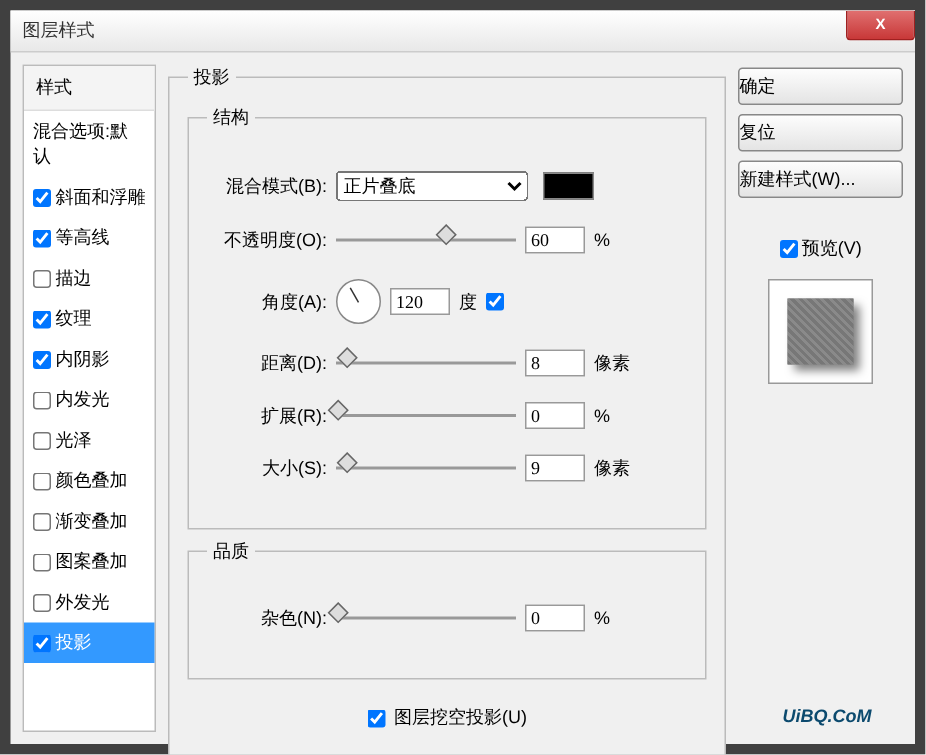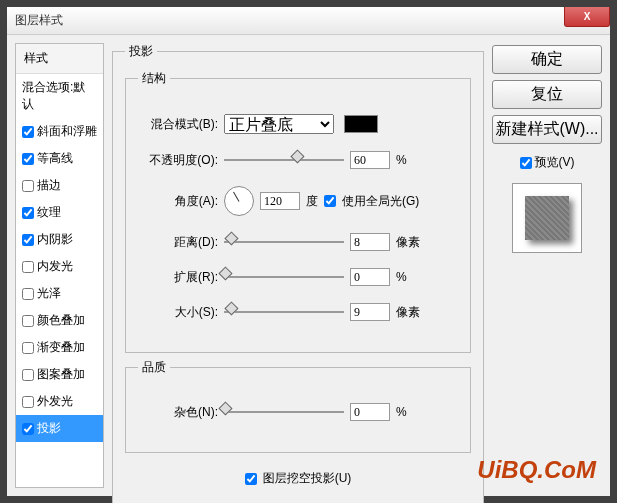--- a/index.html
+++ b/index.html
@@ -15,39 +15,39 @@
 .style-list { }
 .style-item { padding: 5px 6px; display: flex; align-items: center; gap: 3px; cursor: pointer; }
 .style-item.selected { background: #3399ff; color: #fff; }
 .style-item.sub { }
 input[type=checkbox] { width: 12px; height: 12px; margin: 0; }
 .center-panel { flex: 1; }
 fieldset { border: 1px solid #bbb; padding: 10px 12px 14px; margin-bottom: 6px; background: #f0f0f0; }
 legend { padding: 0 4px; font-size: 12px; }
 .row { display: flex; align-items: center; margin: 17px 0; gap: 6px; }
 .row-label { width: 80px; text-align: right; }
-select { height: 20px; font-size: 16px; width: 110px; }
+select { height: 20px; font-size: 12px; width: 128px; }
 .color-swatch { width: 34px; height: 18px; background: #000; border: 1px solid #888; margin-left: 4px; }
 .slider { width: 120px; height: 14px; position: relative; display: inline-block; }
 .slider-track { position: absolute; top: 6px; left: 0; right: 0; height: 2px; background: #999; }
 .slider-thumb { position: absolute; top: 2px; width: 10px; height: 10px; background: #ddd; border: 1px solid #666; transform: rotate(45deg) translateX(-50%); }
 input.num { width: 40px; height: 18px; font-size: 12px; text-align: left; padding: 0 3px; border: 1px solid #999; font-family: Liberation Serif, serif; }
 .unit { width: 30px; }
 .angle-dial { width: 30px; height: 30px; border: 1px solid #888; border-radius: 50%; background: #fff; position: relative; }
 .angle-dial::after { content: ''; position: absolute; left: 50%; top: 50%; width: 11px; height: 1px; background: #333; transform-origin: left center; transform: rotate(-120deg); }
 .contour-swatch { width: 34px; height: 22px; border: 1px solid #888; background: linear-gradient(135deg, #fff 0%, #fff 49%, #888 50%, #444 100%); display: inline-block; }
 .contour-arrow { width: 12px; height: 22px; border: 1px solid #888; border-left: none; background: #e8e8e8; display: inline-flex; align-items: center; justify-content: center; font-size: 8px; }
 .btn-row { display: flex; gap: 10px; justify-content: center; margin-top: 8px; }
 .btn { padding: 3px 12px; background: linear-gradient(#fdfdfd, #e4e4e4); border: 1px solid #888; border-radius: 3px; cursor: pointer; font-size: 10px; min-width: 90px; text-align: center; }
 .right-panel { width: 110px; display: flex; flex-direction: column; gap: 6px; padding-top: 2px; }
-.right-btn { padding: 3px 0; background: linear-gradient(#fdfdfd, #e4e4e4); border: 1px solid #888; border-radius: 3px; cursor: pointer; font-size: 16px; text-align: center; }
-.preview-label { display: flex; align-items: center; justify-content: center; gap: 3px; margin-top: 4px; }
+.right-btn { padding: 3px 0; background: linear-gradient(#fdfdfd, #e4e4e4); border: 1px solid #888; border-radius: 3px; cursor: pointer; font-size: 12px; text-align: left; }
+.preview-label { display: flex; align-items: center; justify-content: center; gap: 3px; margin-top: 19px; }
 .preview-box { width: 70px; height: 70px; border: 1px solid #999; background: #fff; margin: 6px auto 0; display: flex; align-items: center; justify-content: center; }
 .preview-swatch { width: 44px; height: 44px; background: #888; box-shadow: 4px 4px 6px rgba(0,0,0,0.5); background-image: repeating-linear-gradient(45deg,#777 0,#777 2px,#8a8a8a 2px,#8a8a8a 4px); }
-.watermark { position: absolute; right: 14px; bottom: 12px; font-size: 24px; font-weight: bold; font-style: italic; color: #c2410c; font-family: Arial, sans-serif; }
+.watermark { position: absolute; right: 29px; bottom: 12px; font-size: 12px; font-weight: bold; font-style: italic; color: #0c4a6e; font-family: Arial, sans-serif; }
 </style>
 </head>
 <body>
 
 <div class="window">
   <div class="titlebar">
     <span class="title-text">图层样式</span>
     <div class="close-btn">
         <span>X</span>
       </div>
@@ -134,21 +134,20 @@
             <input class="num" value="60" style="">
             <span class="unit">%</span>
           </div>
 
           <div class="row">
             <span class="row-label">角度(A):</span>
             <span class="angle-dial"></span>
             <input class="num" value="120" style="">
             <span>度</span>
             <input type="checkbox" checked="" style="">
-            <span>使用全局光(G)</span>
           </div>
 
           <div class="row">
             <span class="row-label">距离(D):</span>
             <span class="slider">
                 <span class="slider-track"></span>
                 <span class="slider-thumb" style="left:5%"></span>
               </span>
             <input class="num" value="8" style="">
             <span class="unit">像素</span>

